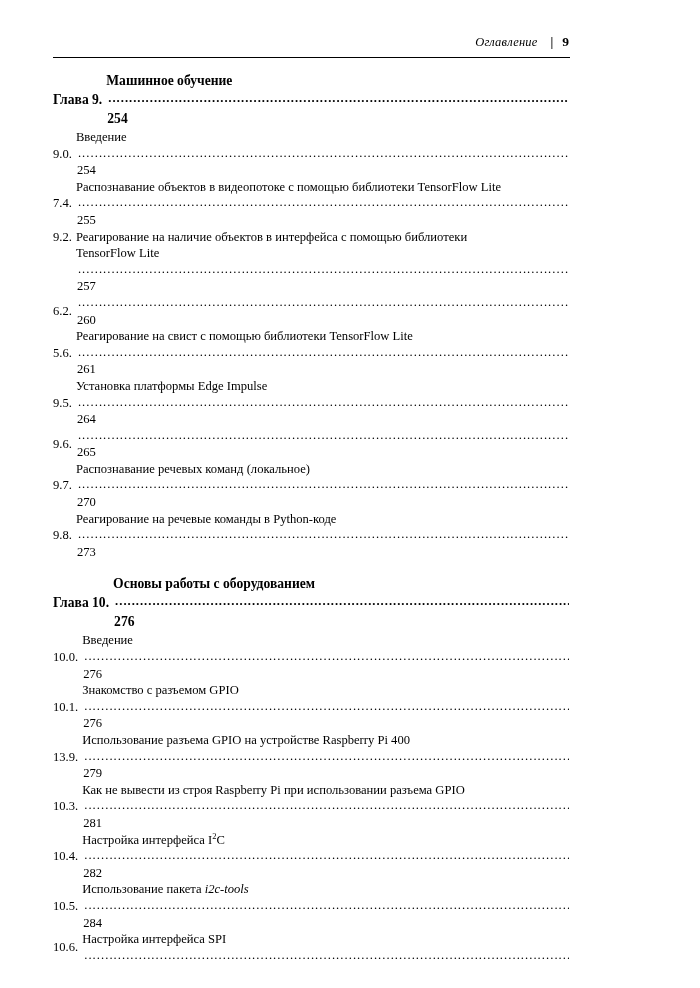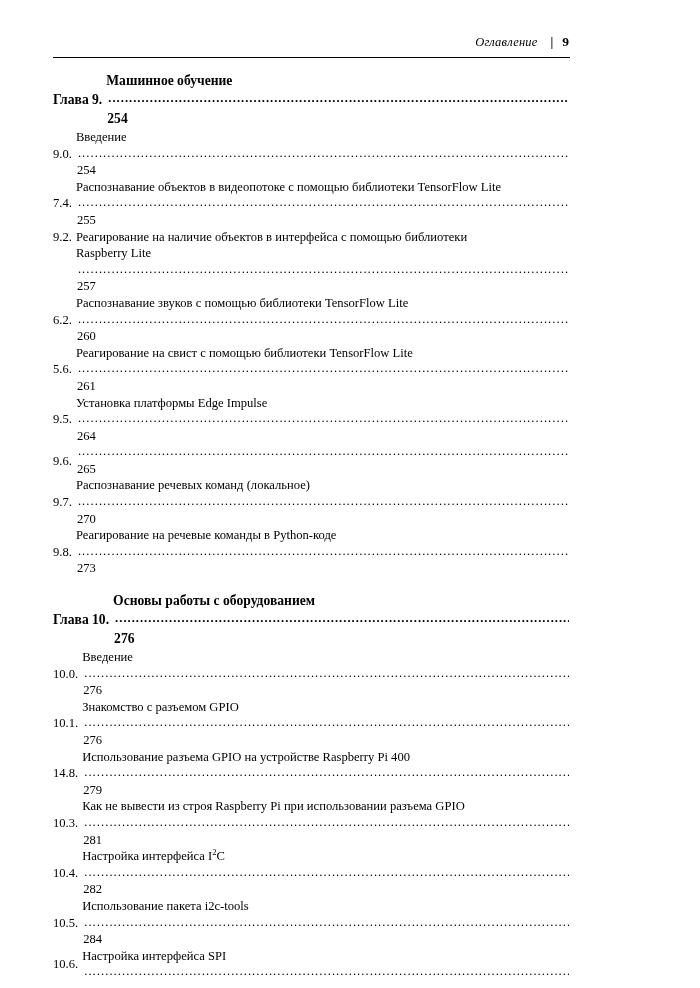--- a/index.html
+++ b/index.html
@@ -121,20 +121,21 @@
     font-weight: 700;
     top: -1px;
   }
 
   
   .entry.cont .entry-num {
     visibility: hidden;
   }
 
   .ital {
+    font-style: italic;
   }
   sup {
     font-size: 0.68em;
     vertical-align: super;
     line-height: 0;
   }
 </style>
 </head>
 <body>
 
@@ -175,29 +176,28 @@
         </div>
         <div class="entry">
           <span class="entry-num">9.2.</span>
           <span class="entry-body">
             <span class="entry-title">Реагирование на наличие объектов в интерфейса с помощью библиотеки</span>
           </span>
         </div>
         <div class="entry cont">
           <span class="entry-num">9.2.</span>
           <span class="entry-body">
-            <span class="entry-title">Raspberry Lite</span>
+            <span class="entry-title">TensorFlow Lite</span>
             <span class="leader">...................................................................................................................................................................................................................................................................</span>
             <span class="entry-page">257</span>
           </span>
         </div>
         <div class="entry">
           <span class="entry-num">6.2.</span>
           <span class="entry-body">
-            <span class="entry-title">Распознавание звуков с помощью библиотеки TensorFlow Lite</span>
             <span class="leader">...................................................................................................................................................................................................................................................................</span>
             <span class="entry-page">260</span>
           </span>
         </div>
         <div class="entry">
           <span class="entry-num">5.6.</span>
           <span class="entry-body">
             <span class="entry-title">Реагирование на свист с помощью библиотеки TensorFlow Lite</span>
             <span class="leader">...................................................................................................................................................................................................................................................................</span>
             <span class="entry-page">261</span>
@@ -254,21 +254,21 @@
         </div>
         <div class="entry">
           <span class="entry-num">10.1.</span>
           <span class="entry-body">
             <span class="entry-title">Знакомство с разъемом GPIO</span>
             <span class="leader">...................................................................................................................................................................................................................................................................</span>
             <span class="entry-page">276</span>
           </span>
         </div>
         <div class="entry">
-          <span class="entry-num">14.8.</span>
+          <span class="entry-num">13.9.</span>
           <span class="entry-body">
             <span class="entry-title">Использование разъема GPIO на устройстве Raspberry Pi 400</span>
             <span class="leader">...................................................................................................................................................................................................................................................................</span>
             <span class="entry-page">279</span>
           </span>
         </div>
         <div class="entry">
           <span class="entry-num">10.3.</span>
           <span class="entry-body">
             <span class="entry-title">Как не вывести из строя Raspberry Pi при использовании разъема GPIO</span>

